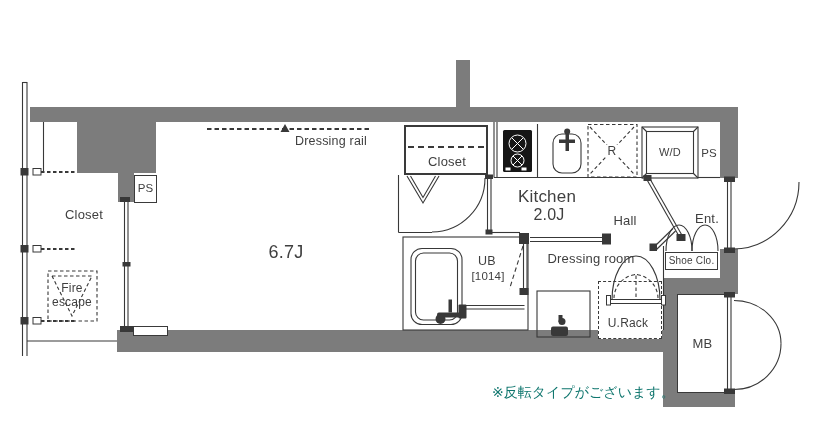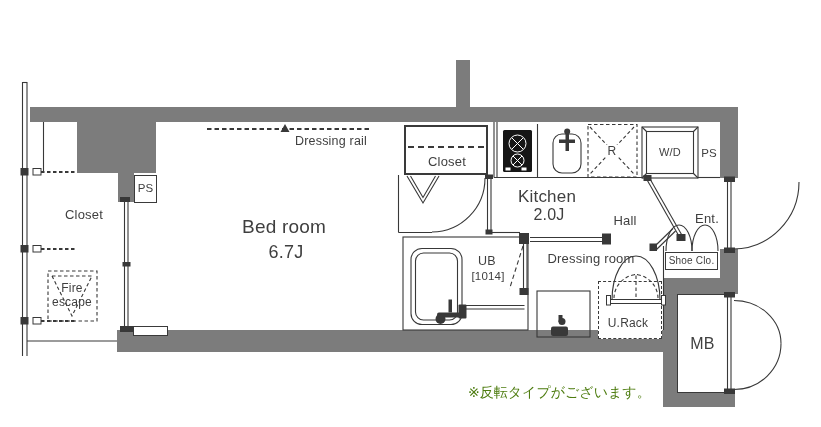--- a/index.html
+++ b/index.html
@@ -16,21 +16,21 @@
   .lbl.inbox{position:static;transform:none;}
   svg.overlay{position:absolute;left:0;top:0;pointer-events:none;}
   svg .ln{stroke:#383838;fill:none;stroke-width:1.1;}
   svg .ln2{stroke:#383838;fill:none;stroke-width:2;}
   svg .fl{fill:#383838;stroke:none;}
   svg .wh{stroke:#ffffff;fill:none;stroke-width:1;}
   svg .whf{fill:#ffffff;stroke:none;}
   svg .d1{stroke-dasharray:3.5 2.5;}
   svg .d2{stroke-dasharray:4.5 3;}
   .closet-divider{position:absolute;left:2px;right:2px;top:19px;border-top:2px dashed #3a3a3a;}
-  .notetext{position:absolute;color:#4d7c0f;white-space:nowrap;}
+  .notetext{position:absolute;color:#0f766e;white-space:nowrap;margin-left:24px;}
   .rbg{background:#fff;padding:0 2px;}
 </style>
 </head>
 <body>
 
 <div id="plan">
 
   <div class="w" style="left:30px;top:107px;width:708px;height:15px"></div>
   <div class="w" style="left:456px;top:60px;width:14px;height:47px"></div>
   <div class="w" style="left:77px;top:122px;width:79px;height:51px"></div>
@@ -45,21 +45,21 @@
   <div class="box" style="left:404px;top:125px;width:84px;height:50px;border-width:2px;">
     <div class="closet-divider"></div>
   </div>
   <div class="box" style="left:134px;top:175px;width:23px;height:28px;">
     <span class="lbl inbox" style="font-size:11.5px">PS</span>
   </div>
   <div class="box" style="left:665px;top:252px;width:53px;height:18px;">
     <span class="lbl inbox" style="font-size:10px">Shoe Clo.</span>
   </div>
   <div class="box" style="left:677px;top:294px;width:51px;height:99px;border-width:1px;">
-    <span class="lbl inbox" style="font-size:16px">MB</span>
+    <span class="lbl inbox" style="font-size:13px">MB</span>
   </div>
   <div class="box" style="left:133px;top:326px;width:35px;height:10px;border-width:1px;"></div>
   <div class="box dashed" style="left:598px;top:281px;width:64px;height:58px;"></div>
 
   <svg class="overlay" width="821" height="427" viewBox="0 0 821 427">
 
     <g>
       <line class="ln" x1="22.5" y1="82" x2="22.5" y2="356"></line>
       <line class="ln" x1="27" y1="82" x2="27" y2="356"></line>
       <line class="ln" x1="22.5" y1="82.5" x2="27" y2="82.5"></line>
@@ -239,21 +239,20 @@
       <rect class="fl" x="724" y="388.5" width="11" height="5.5"></rect>
       <path class="ln" d="M 734,300.5 A 47,43 0 0 1 781,343.5"></path>
       <path class="ln" d="M 781,343.5 A 47,46 0 0 1 734,389.5"></path>
     </g>
   </svg>
 
   <div class="lbl" style="left:84px;top:214px;font-size:13px">Closet</div>
   <div class="lbl" style="left:72px;top:288px;font-size:12px">Fire</div>
   <div class="lbl" style="left:72px;top:302px;font-size:12px">escape</div>
   <div class="lbl" style="left:331px;top:141px;font-size:12.5px">Dressing rail</div>
-  <div class="lbl" style="left:284px;top:226px;font-size:19px">Bed room</div>
   <div class="lbl" style="left:286px;top:252px;font-size:18px">6.7J</div>
   <div class="lbl" style="left:447px;top:161px;font-size:13px">Closet</div>
   <div class="lbl" style="left:547px;top:196px;font-size:17px">Kitchen</div>
   <div class="lbl" style="left:549px;top:215px;font-size:16px">2.0J</div>
   <div class="lbl rbg" style="left:612px;top:151px;font-size:12px">R</div>
   <div class="lbl" style="left:670px;top:152px;font-size:11px">W/D</div>
   <div class="lbl" style="left:709px;top:154px;font-size:11.5px">PS</div>
   <div class="lbl" style="left:625px;top:220px;font-size:13px">Hall</div>
   <div class="lbl" style="left:707px;top:218px;font-size:13px">Ent.</div>
   <div class="lbl" style="left:487px;top:261px;font-size:12.5px">UB</div>

